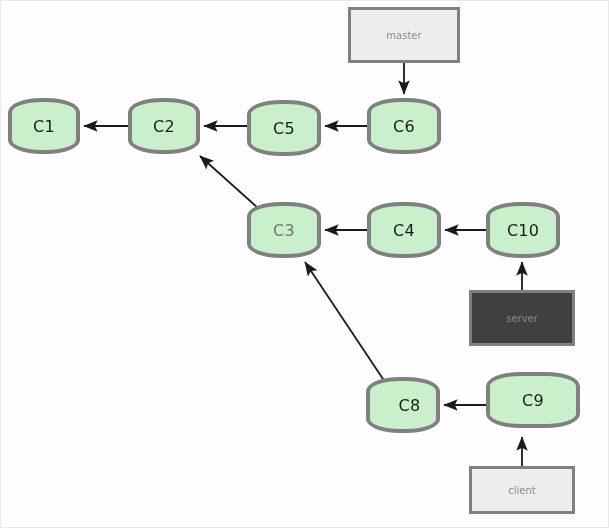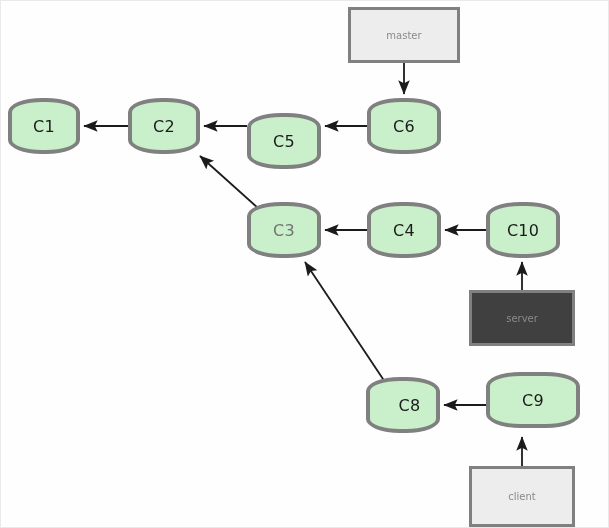--- a/index.html
+++ b/index.html
@@ -81,28 +81,28 @@
         <line x1="486" y1="405" x2="444" y2="405" stroke="#1b1b1b" marker-end="url(#arrowhead)"></line>
         <line x1="404" y1="63" x2="404" y2="94" stroke="#1b1b1b" marker-end="url(#arrowhead)"></line>
         <line x1="522" y1="290" x2="522" y2="262" stroke="#1b1b1b" marker-end="url(#arrowhead)"></line>
         <line x1="522" y1="466" x2="522" y2="437" stroke="#1b1b1b" marker-end="url(#arrowhead)"></line>
       </g>
   </svg>
 
   <div id="commit-layer">
       <div class="commit" style="left: 8px; top: 98px; width: 72px; height: 56px; background: rgb(201, 240, 202); border-color: rgb(127, 128, 127); color: rgb(27, 27, 27);">C1</div>
       <div class="commit" style="left: 128px; top: 98px; width: 72px; height: 56px; background: rgb(201, 240, 202); border-color: rgb(127, 128, 127); color: rgb(27, 27, 27);">C2</div>
-      <div class="commit" style="left: 247px; top: 113px; width: 74px; height: 56px; background: rgb(201, 240, 202); border-color: rgb(127, 128, 127); color: rgb(27, 27, 27);">C5</div>
+      <div class="commit" style="left: 247px; top: 100px; width: 74px; height: 56px; background: rgb(201, 240, 202); border-color: rgb(127, 128, 127); color: rgb(27, 27, 27);">C5</div>
       <div class="commit" style="left: 367px; top: 98px; width: 74px; height: 56px; background: rgb(201, 240, 202); border-color: rgb(127, 128, 127); color: rgb(27, 27, 27);">C6</div>
       <div class="commit" style="left: 247px; top: 202px; width: 74px; height: 56px; background: rgb(201, 240, 202); border-color: rgb(127, 128, 127); color: #737373;">C3</div>
       <div class="commit" style="left: 367px; top: 202px; width: 74px; height: 56px; background: rgb(201, 240, 202); border-color: rgb(127, 128, 127); color: rgb(27, 27, 27);">C4</div>
       <div class="commit" style="left: 486px; top: 202px; width: 74px; height: 56px; background: rgb(201, 240, 202); border-color: rgb(127, 128, 127); color: rgb(27, 27, 27);">C10</div>
       <div class="commit" style="left: 366px; top: 377px; width: 74px; height: 56px; background: rgb(201, 240, 202); border-color: rgb(127, 128, 127); color: rgb(27, 27, 27); padding-left: 13px;">C8</div>
       <div class="commit" style="left: 486px; top: 372px; width: 94px; height: 56px; background: rgb(201, 240, 202); border-color: rgb(127, 128, 127); color: rgb(27, 27, 27);">C9</div>
     </div>
   <div id="ref-layer">
       <div class="ref" style="left: 348px; top: 7px; width: 112px; height: 56px; background: rgb(237, 237, 237); border-color: rgb(127, 128, 127); color: rgb(138, 138, 138);">master</div>
       <div class="ref" style="left: 469px; top: 290px; width: 106px; height: 56px; background: #404040; border-color: rgb(127, 128, 127); color: rgb(138, 138, 138);">server</div>
-      <div class="ref" style="left: 469px; top: 466px; width: 106px; height: 61px; background: rgb(237, 237, 237); border-color: rgb(127, 128, 127); color: rgb(138, 138, 138);">client</div>
+      <div class="ref" style="left: 469px; top: 466px; width: 106px; height: 48px; background: rgb(237, 237, 237); border-color: rgb(127, 128, 127); color: rgb(138, 138, 138);">client</div>
     </div>
 
   <div class="frame-border"></div>
 </div>
 
 </body></html>

